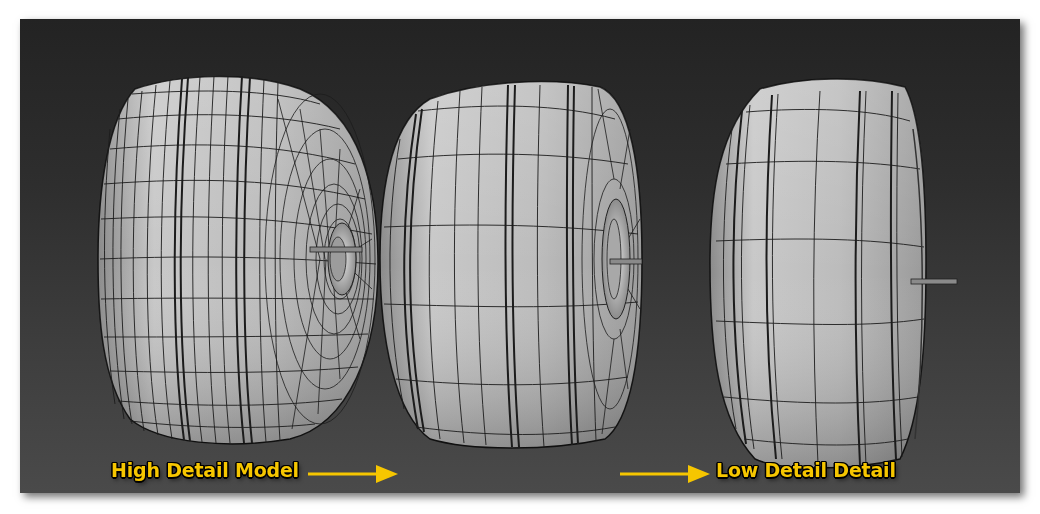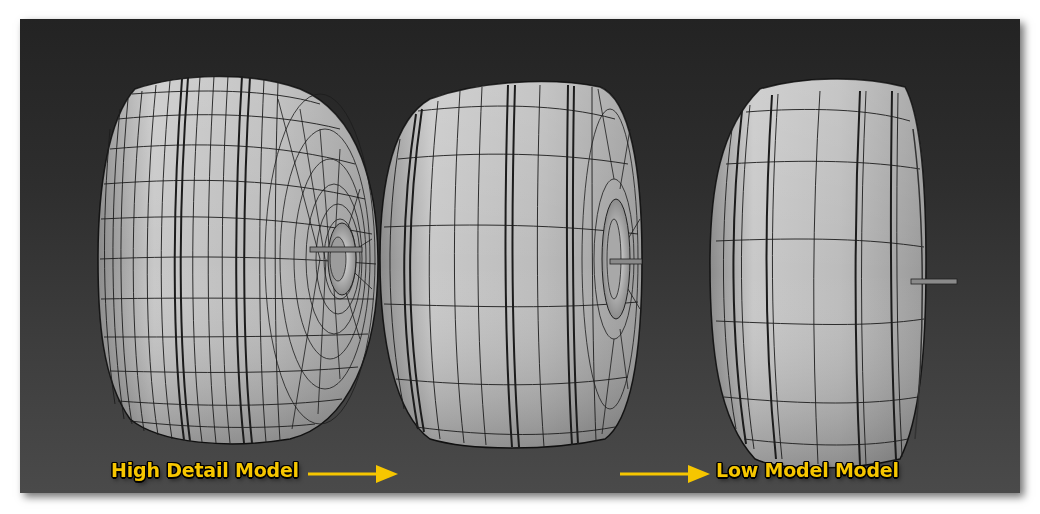--- a/index.html
+++ b/index.html
@@ -164,15 +164,15 @@
   <div class="labels">
     <span class="label" style="left:91px;">High Detail Model</span>
     <svg class="arrow" style="left:286px;" width="94" height="22" viewBox="0 0 94 22">
       <line x1="2" y1="11" x2="72" y2="11" stroke="#f6c600" stroke-width="3"></line>
       <polygon points="70,2 92,11 70,20" fill="#f6c600"></polygon>
     </svg>
     <svg class="arrow" style="left:598px;" width="94" height="22" viewBox="0 0 94 22">
       <line x1="2" y1="11" x2="72" y2="11" stroke="#f6c600" stroke-width="3"></line>
       <polygon points="70,2 92,11 70,20" fill="#f6c600"></polygon>
     </svg>
-    <span class="label" style="left:696px;">Low Model Model</span>
+    <span class="label" style="left:696px;">Low Detail Detail</span>
   </div>
 </div>
 
 </body></html>

